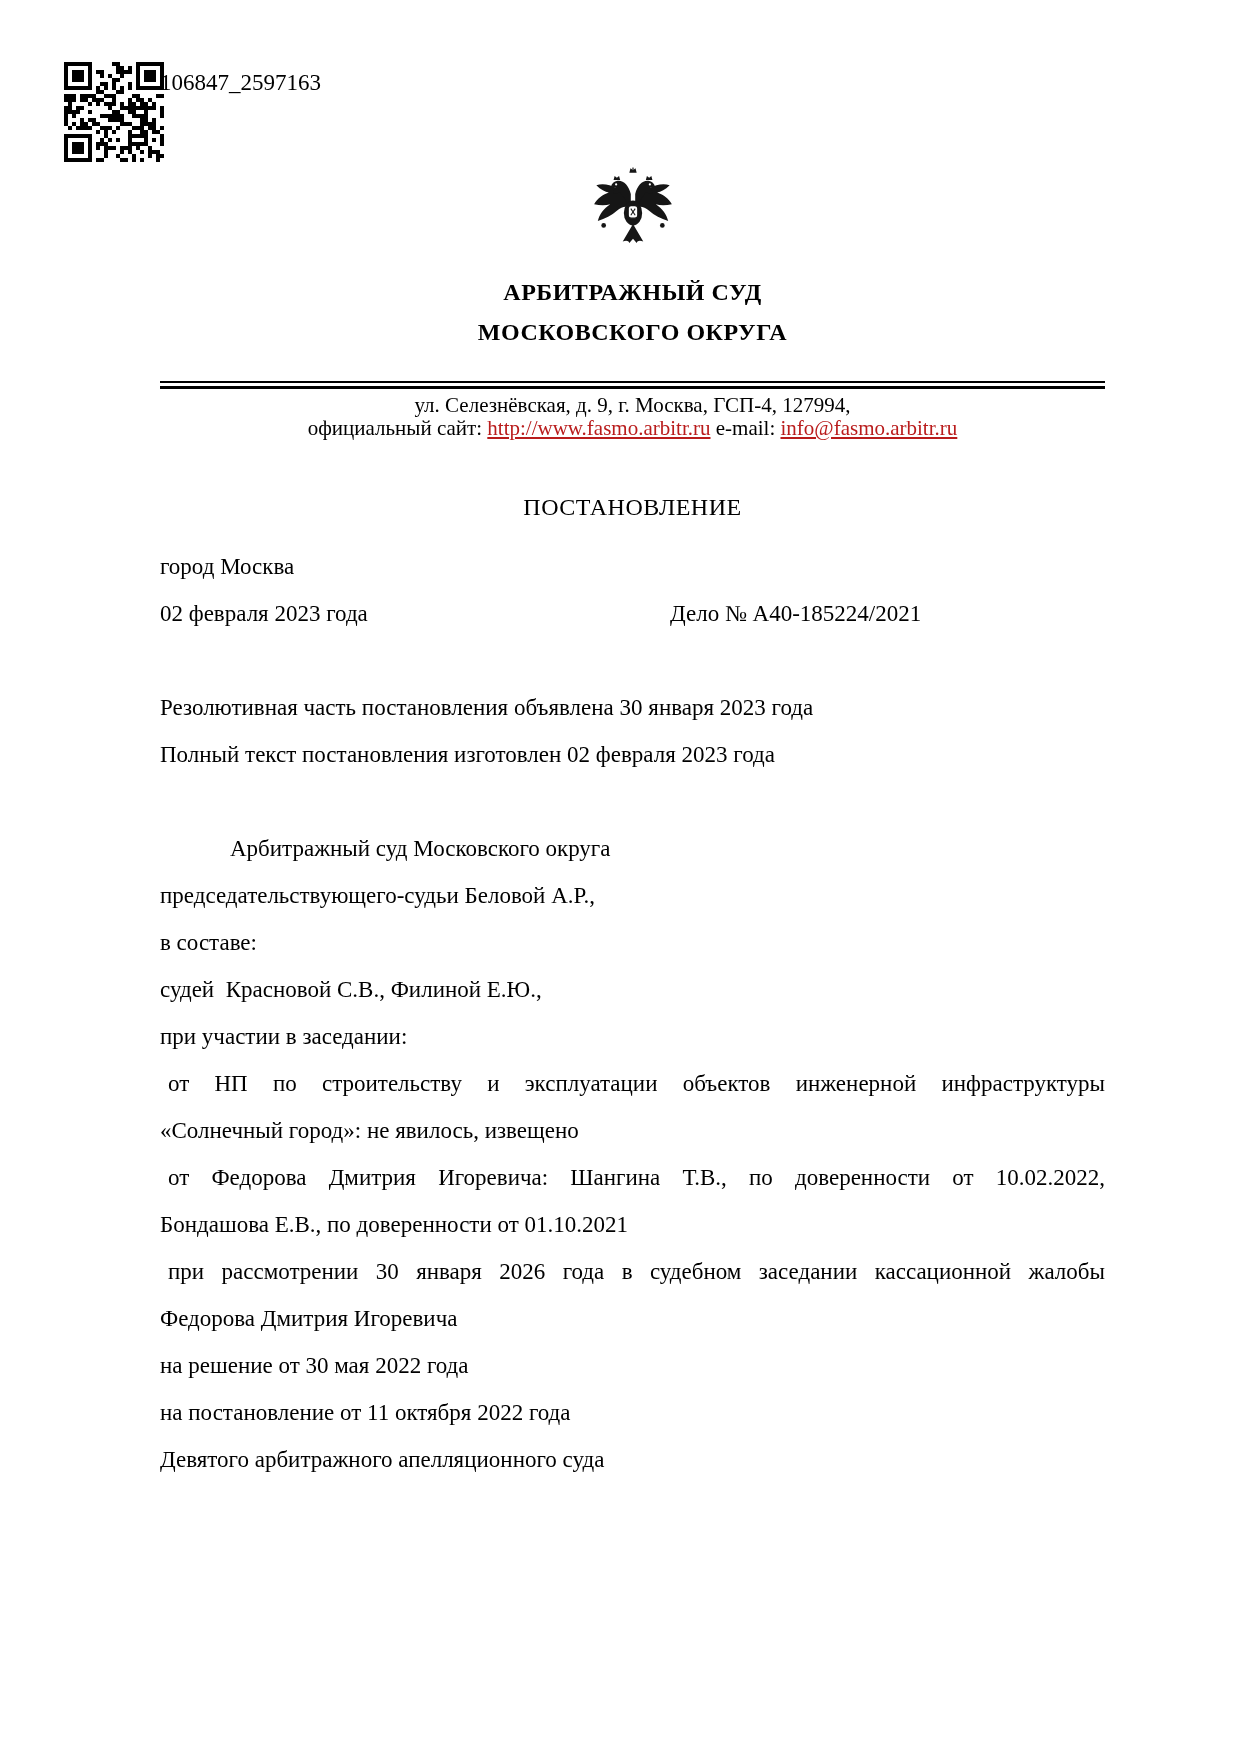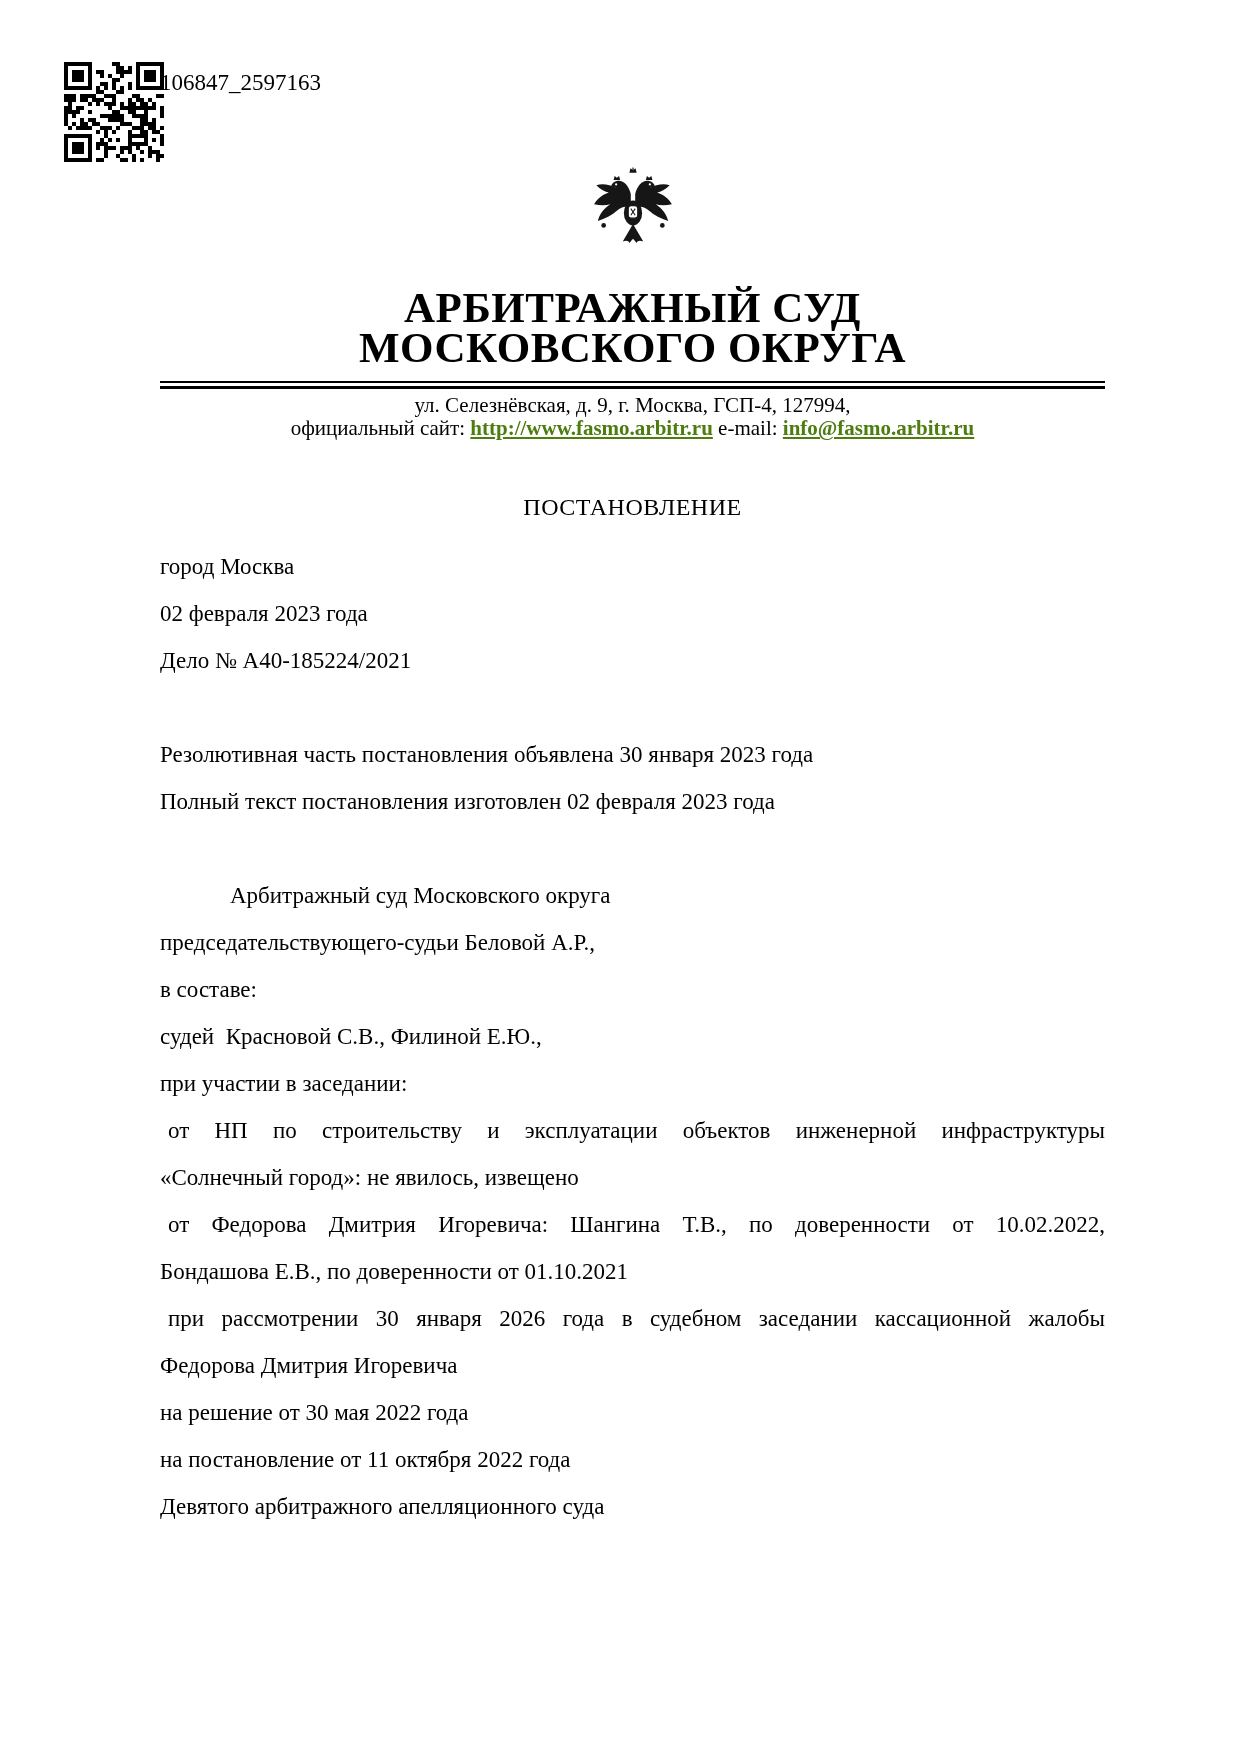--- a/index.html
+++ b/index.html
@@ -6,31 +6,31 @@
   .page{
     position:relative;width:1241px;height:1755px;background:#fff;
     font-family:"Liberation Serif","DejaVu Serif",serif;color:#000;overflow:hidden;
   }
   .qr{position:absolute;left:64px;top:62px;width:100px;height:100px;}
   .qr svg{width:100%;height:100%;shape-rendering:crispEdges;}
   .docnum{position:absolute;top:70px;left:160px;width:945px;text-align:left;font-size:23px;}
   .header{position:absolute;top:166px;left:160px;width:945px;text-align:center;}
   .emblem{display:inline-block;width:88px;height:94px;}
   .emblem svg{width:88px;height:94px;}
-  .court-title{font-size:43px;font-weight:bold;line-height:40px;margin-top:24px;letter-spacing:0.5px;}
+  .court-title{font-size:24px;font-weight:bold;line-height:40px;margin-top:8px;letter-spacing:0.5px;}
   .rule{position:absolute;top:381px;left:160px;width:945px;height:3px;
         border-top:2px solid #000;border-bottom:3px solid #000;}
   .address-block{position:absolute;top:394px;left:160px;width:945px;text-align:center;
         font-size:21px;line-height:23px;}
-  .address-block a{color:#4d7c0f;text-decoration:underline;font-weight:bold;}
+  .address-block a{color:#b91c1c;text-decoration:underline;}
   .doc-title{position:absolute;top:494px;left:160px;width:945px;text-align:center;
         font-size:24px;letter-spacing:0.5px;}
   .content{position:absolute;top:543px;left:160px;width:945px;font-size:23px;}
   .line{min-height:47px;line-height:47px;white-space:pre-wrap;}
-  .row{display:flex;flex-direction:column;}
+  .row{display:flex;}
   .row .cell-date{width:510px;flex:none;}
   .indent{padding-left:70px;}
   .stretch{text-align:justify;text-align-last:justify;white-space:normal;margin-left:8px;}
 </style>
 </head>
 <body>
 
 <div class="page">
 
   <div class="qr">

